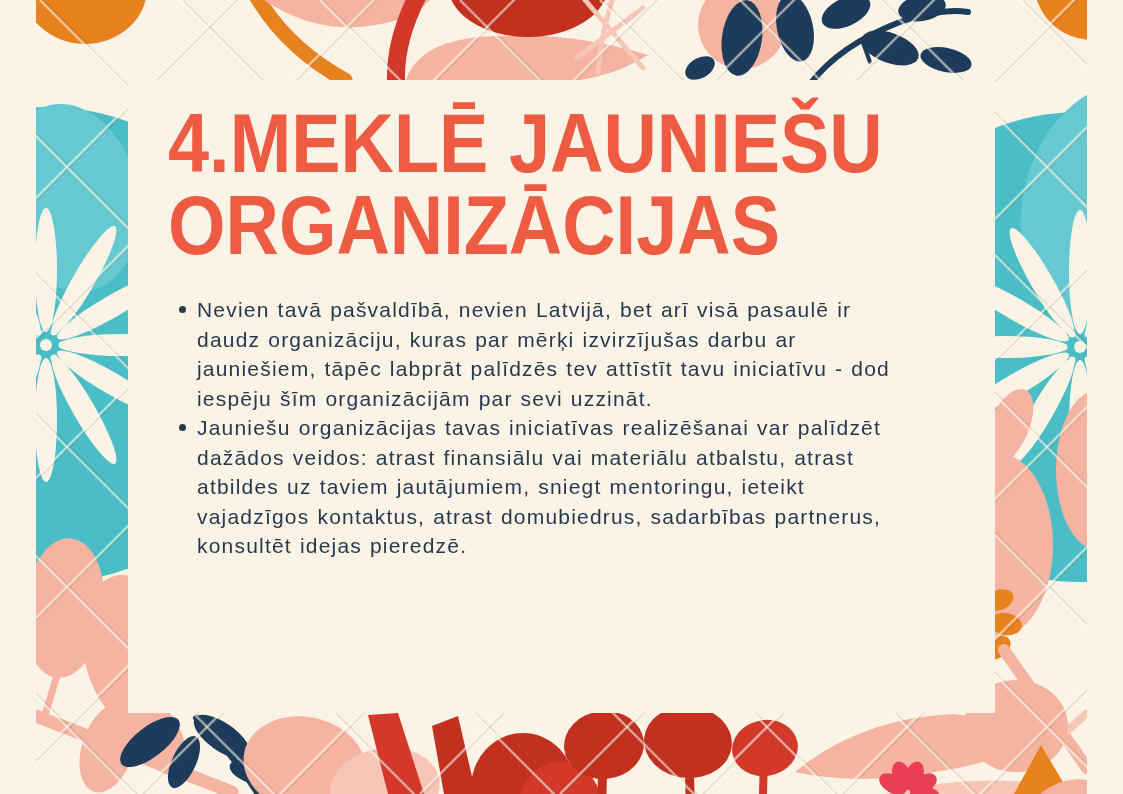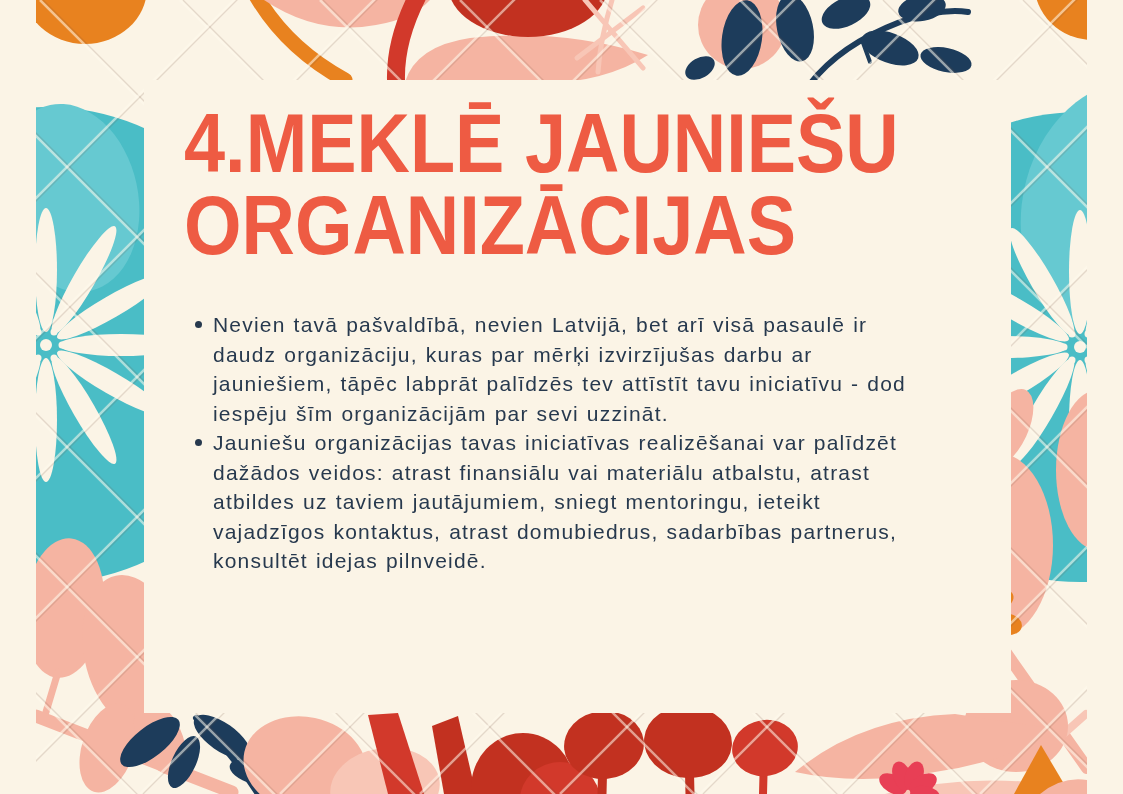--- a/index.html
+++ b/index.html
@@ -3,32 +3,32 @@
 <meta charset="utf-8">
 <style>
   html,body { margin:0; padding:0; background:#e8e4da; }
   .page {
     position:relative; width:1123px; height:794px; overflow:hidden;
     background: var(--p-cream, #FBF4E6);
     font-family:"Liberation Sans", sans-serif;
   }
   .decor { position:absolute; left:0; top:0; display:block; }
   .card {
-    position:absolute; left:144px; top:80px; width:867px; height:633px;
+    position:absolute; left:128px; top:80px; width:867px; height:633px;
     background: var(--p-cream, #FBF4E6);
   }
   .title {
     margin:22px 0 0 40px;
     font-weight:bold; font-size:84px; line-height:82px; letter-spacing:0;
     color: var(--c-title, #EE5B43);
     transform:scaleX(0.88); transform-origin:left top;
   }
   .title span { display:block; white-space:nowrap; }
   .bullets {
-    list-style:none; margin:44px 0 0 0; padding:0 0 0 69px;
+    list-style:none; margin:29px 0 0 0; padding:0 0 0 69px;
     width:722px; color: var(--c-body, #27394E);
     font-size:21px; line-height:29.5px; letter-spacing:1.2px; word-spacing:1px;
   }
   .bullets li { position:relative; }
   .bullets li::before {
     content:""; position:absolute; left:-18px; top:11px;
     width:7px; height:7px; border-radius:50%;
     background: var(--c-body, #27394E);
   }
   
@@ -209,17 +209,17 @@
     </g>
   </svg>
 
   <div class="card">
     <h1 class="title">
       <span>4.MEKLĒ JAUNIEŠU</span>
       <span>ORGANIZĀCIJAS</span>
     </h1>
     <ul class="bullets">
       <li><span>Nevien tavā pašvaldībā, nevien Latvijā, bet arī visā pasaulē ir daudz organizāciju, kuras par mērķi izvirzījušas darbu ar jauniešiem, tāpēc labprāt palīdzēs tev attīstīt tavu iniciatīvu - dod iespēju šīm organizācijām par sevi uzzināt.</span></li>
-      <li><span>Jauniešu organizācijas tavas iniciatīvas realizēšanai var palīdzēt dažādos veidos: atrast finansiālu vai materiālu atbalstu, atrast atbildes uz taviem jautājumiem, sniegt mentoringu, ieteikt vajadzīgos kontaktus, atrast domubiedrus, sadarbības partnerus, konsultēt idejas pilnveidē.</span></li>
+      <li><span>Jauniešu organizācijas tavas iniciatīvas realizēšanai var palīdzēt dažādos veidos: atrast finansiālu vai materiālu atbalstu, atrast atbildes uz taviem jautājumiem, sniegt mentoringu, ieteikt vajadzīgos kontaktus, atrast domubiedrus, sadarbības partnerus, konsultēt idejas pieredzē.</span></li>
     </ul>
   </div>
 
 </div>
 
 </body></html>

